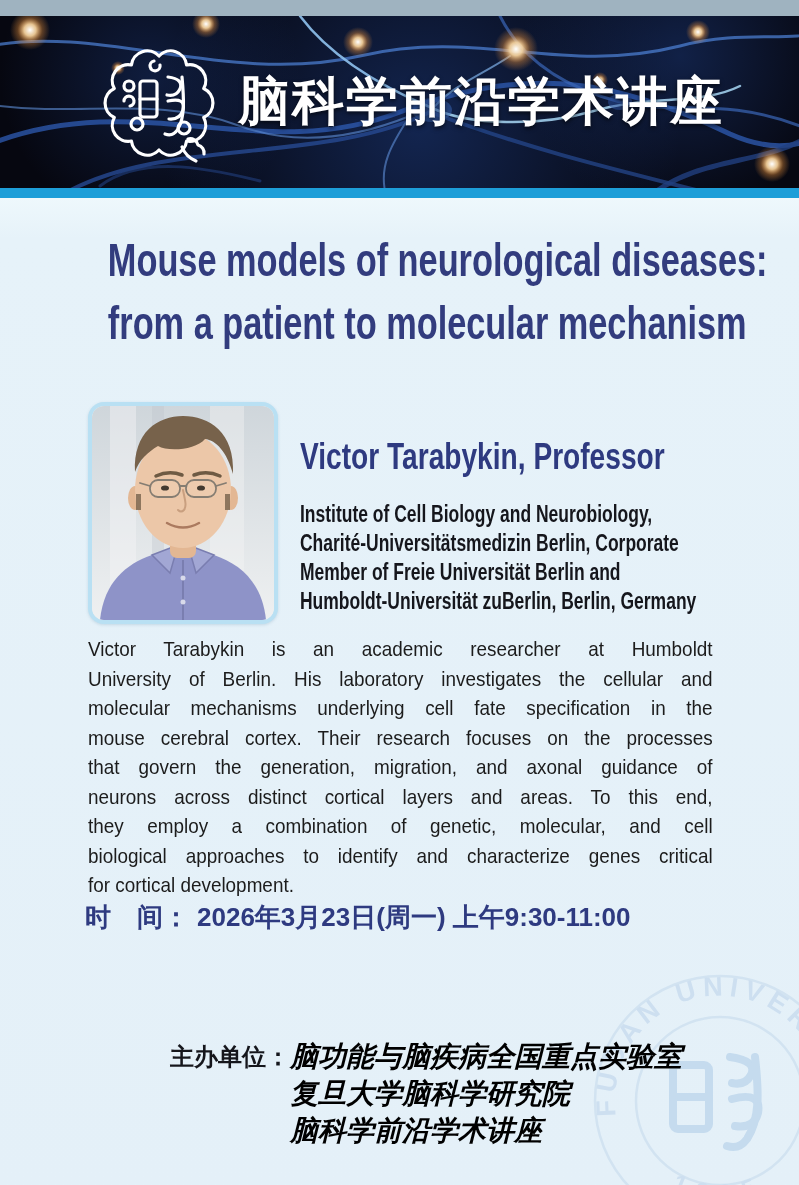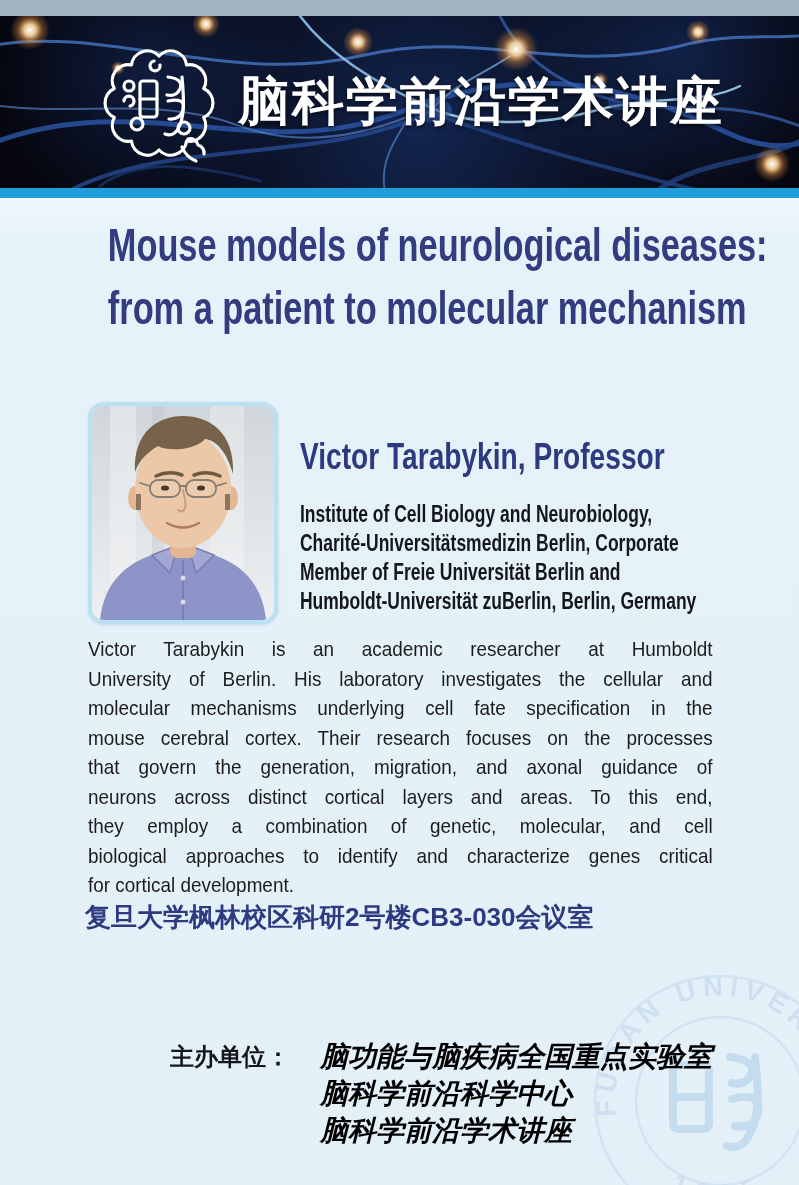--- a/index.html
+++ b/index.html
@@ -16,21 +16,21 @@
     padding-left:96px;gap:16px;
   }
   .series-title{
     margin:0;color:#ffffff;font-size:52px;font-weight:bold;letter-spacing:2px;
     text-shadow:0 2px 4px rgba(0,0,0,.65);white-space:nowrap;
   }
   .accent-stripe{position:absolute;top:172px;left:0;width:799px;height:10px;background:#1d9ed8;}
   .body-tint{position:absolute;top:182px;left:0;width:799px;height:1003px;
     background:linear-gradient(180deg,#eef8fc 0%,#e6f2f9 4%,#e4f0f8 100%);}
   
-  .talk-title{position:absolute;top:197px;left:0;width:799px;margin:0;}
+  .talk-title{position:absolute;top:212px;left:0;width:799px;margin:0;}
   .talk-title-line{
     white-space:nowrap;text-align:center;color:#323c7e;
     font-size:47px;font-weight:bold;line-height:63px;
     transform:scaleX(.73);transform-origin:50% 50%;
   }
   
   .photo-frame{
     position:absolute;left:88px;top:386px;width:190px;height:222px;
     box-sizing:border-box;border:4px solid #b9e0f3;border-radius:16px;
     background:#e9edef;overflow:hidden;box-shadow:0 1px 3px rgba(90,140,170,.25);
@@ -48,21 +48,21 @@
   }
   
   .bio{position:absolute;left:88px;top:618px;width:694px;
        transform:scaleX(.9);transform-origin:left top;color:#1c1c1c;}
   .bio-line{font-size:21px;line-height:29.5px;text-align:justify;text-align-last:justify;}
   .bio-line.last{text-align-last:left;}
   
   .details{position:absolute;left:85px;top:882px;}
   .detail-row{display:flex;gap:8px;color:#2e3a80;font-weight:bold;font-size:26px;line-height:38px;white-space:nowrap;}
   
-  .organizers{position:absolute;left:170px;top:1022px;display:flex;gap:30px;}
+  .organizers{position:absolute;left:170px;top:1022px;display:flex;}
   .org-label{color:#15161c;font-weight:bold;font-size:24px;line-height:37px;white-space:nowrap;}
   .org-lines{display:flex;flex-direction:column;}
   .org-line{color:#000000;font-weight:bold;font-size:28px;line-height:37px;white-space:nowrap;font-style:italic;}
   
   .watermark{position:absolute;left:575px;top:945px;}
   .wm-text{fill:#cddff0;font-family:"Liberation Sans","DejaVu Sans",sans-serif;font-weight:bold;}
 </style>
 </head>
 <body>
 
@@ -232,26 +232,29 @@
     <div class="bio-line">mouse cerebral cortex. Their research focuses on the processes</div>
     <div class="bio-line">that govern the generation, migration, and axonal guidance of</div>
     <div class="bio-line">neurons across distinct cortical layers and areas. To this end,</div>
     <div class="bio-line">they employ a combination of genetic, molecular, and cell</div>
     <div class="bio-line">biological approaches to identify and characterize genes critical</div>
     <div class="bio-line last">for cortical development.</div>
   </div>
 
   <div class="details">
     <div class="detail-row">
-      <span class="detail-value">复旦大学枫林校区科研2号楼CB3-030会议室</span>
+      <span class="detail-label">时　间：</span>
+      <span class="detail-value">2026年3月23日(周一) 上午9:30-11:00</span>
+    </div>
+    <div class="detail-row">
     </div>
   </div>
 
   <div class="organizers">
     <span class="org-label">主办单位：</span>
     <span class="org-lines">
       <span class="org-line">脑功能与脑疾病全国重点实验室</span>
-      <span class="org-line">脑科学前沿科学中心</span>
+      <span class="org-line">复旦大学脑科学研究院</span>
       <span class="org-line">脑科学前沿学术讲座</span>
     </span>
   </div>
 
 </div>
 
 </body></html>

